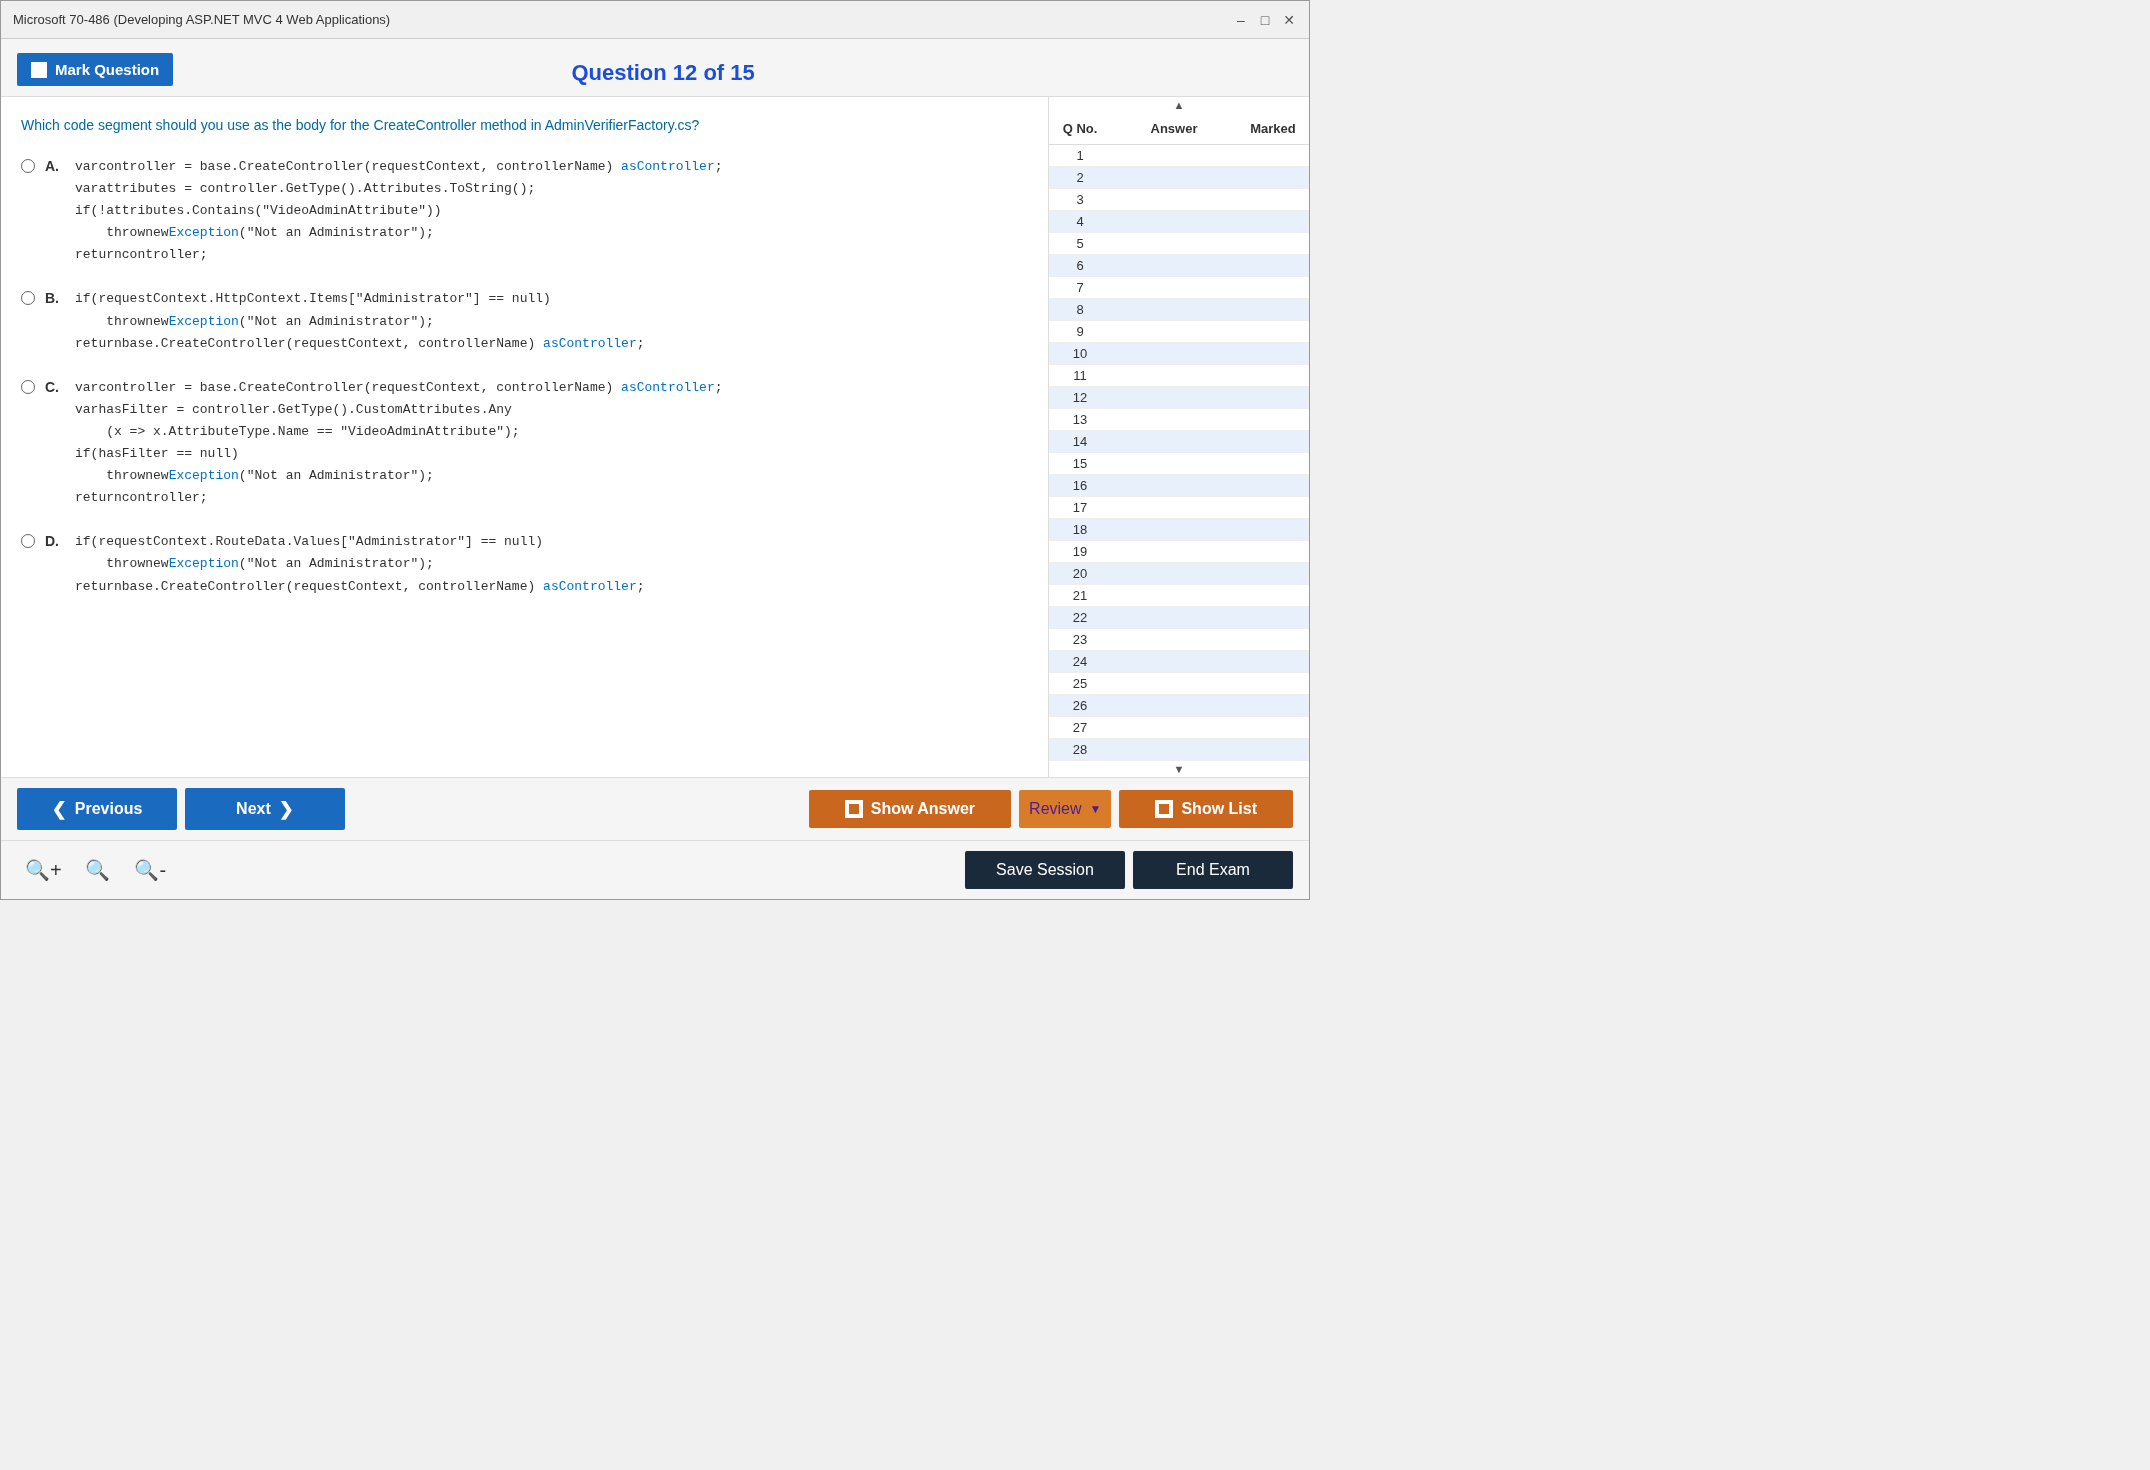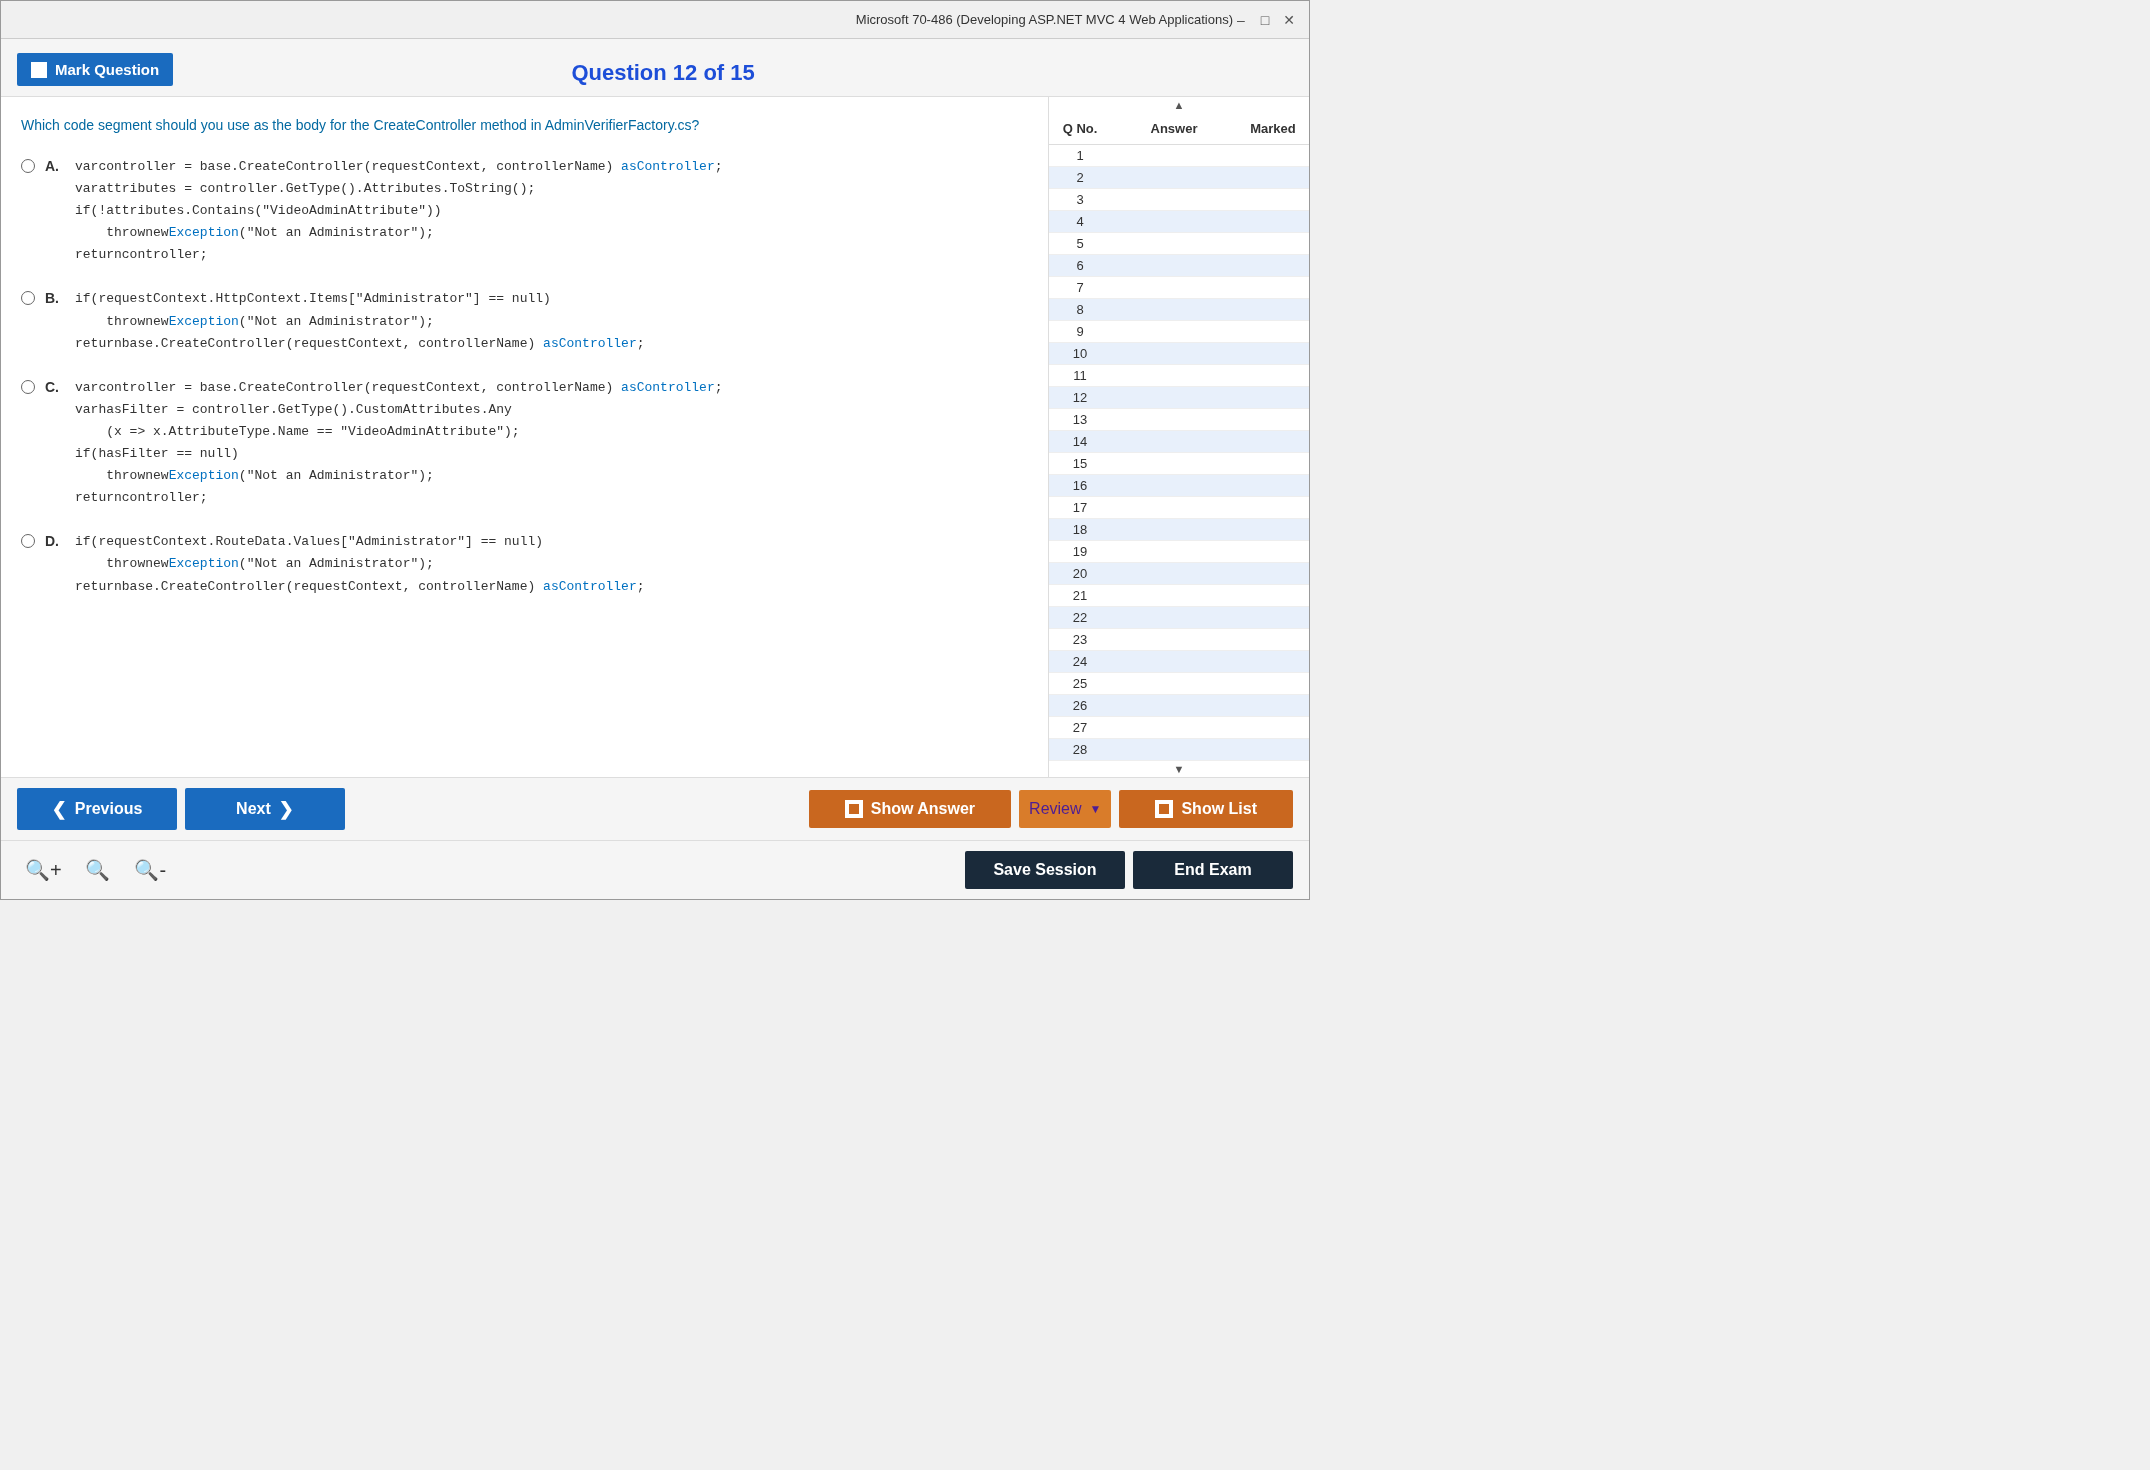--- a/index.html
+++ b/index.html
@@ -1,21 +1,21 @@
 <!DOCTYPE html>
 <html><head>
   <meta charset="utf-8">
   <style>
     * { box-sizing: border-box; margin: 0; padding: 0; }
     body { font-family: Arial, sans-serif; font-size: 14px; background: #f0f0f0; width: 1310px; height: 900px; overflow: hidden; }
 
     .window { width: 1310px; height: 900px; border: 1px solid #999; background: #fff; display: flex; flex-direction: column; }
 
     
-    .title-bar { background: #f0f0f0; border-bottom: 1px solid #ccc; padding: 6px 12px; display: flex; align-items: center; justify-content: flex-end; height: 38px; }
+    .title-bar { background: #f0f0f0; border-bottom: 1px solid #ccc; padding: 6px 12px; display: flex; align-items: center; justify-content: space-between; height: 38px; }
     .title-bar-text { font-size: 13px; color: #333; }
     .title-bar-controls { display: flex; gap: 8px; }
     .title-bar-btn { width: 16px; height: 16px; border: none; background: transparent; cursor: pointer; font-size: 14px; color: #555; display: flex; align-items: center; justify-content: center; }
 
     
     .header { background: #f5f5f5; border-bottom: 1px solid #ddd; padding: 10px 16px; display: flex; align-items: flex-end; justify-content: space-between; height: 58px; }
     .mark-question-btn { background: #1a6bbf; color: #fff; border: none; padding: 8px 14px; font-size: 15px; font-weight: bold; cursor: pointer; display: flex; align-items: center; gap: 8px; border-radius: 2px; }
     .mark-question-btn .checkbox-icon { width: 16px; height: 16px; border: 2px solid #fff; background: #fff; display: inline-block; flex-shrink: 0; }
     .question-title { font-size: 22px; font-weight: bold; color: #1d4ed8; }
 
@@ -52,21 +52,21 @@
     .footer { border-top: 1px solid #ddd; background: #f5f5f5; display: flex; flex-direction: column; }
     .footer-row1 { display: flex; align-items: center; padding: 10px 16px; gap: 12px; border-bottom: 1px solid #ddd; }
     .footer-row2 { display: flex; align-items: center; padding: 10px 16px; gap: 12px; justify-content: space-between; }
 
     .btn-nav { background: #1a6bbf; color: #fff; border: none; padding: 10px 30px; font-size: 16px; font-weight: bold; cursor: pointer; border-radius: 2px; display: flex; align-items: center; gap: 8px; min-width: 160px; justify-content: center; }
 
     .btn-orange { background: #c9671f; color: #fff; border: none; padding: 10px 36px; font-size: 16px; font-weight: bold; cursor: pointer; border-radius: 2px; display: flex; align-items: center; gap: 8px; min-width: 160px; justify-content: center; }
 
     .btn-orange-review { background: #d97c2a; color: #4c1d95; border: none; padding: 10px 10px; font-size: 16px; font-weight: normal; cursor: pointer; border-radius: 2px; display: flex; align-items: center; gap: 8px; }
 
-    .btn-dark { background: #1a2a3a; color: #fff; border: none; padding: 10px 24px; font-size: 16px; font-weight: bold; cursor: pointer; border-radius: 2px; display: flex; align-items: center; gap: 8px; min-width: 160px; justify-content: center; }
+    .btn-dark { background: #1a2a3a; color: #fff; border: none; padding: 10px 24px; font-size: 16px; font-weight: normal; cursor: pointer; border-radius: 2px; display: flex; align-items: center; gap: 8px; min-width: 160px; justify-content: center; }
 
     .footer-left { display: flex; align-items: center; gap: 8px; }
     .footer-right { display: flex; align-items: center; gap: 8px; }
 
     .zoom-btn { font-size: 20px; background: none; border: none; cursor: pointer; color: #333; padding: 4px 8px; }
 
     .chevron { font-size: 18px; }
 
     .btn-checkbox { width: 18px; height: 18px; border: 2px solid #fff; background: #fff; display: inline-flex; align-items: center; justify-content: center; flex-shrink: 0; }
     .btn-checkbox-inner { width: 10px; height: 10px; background: #c9671f; }

